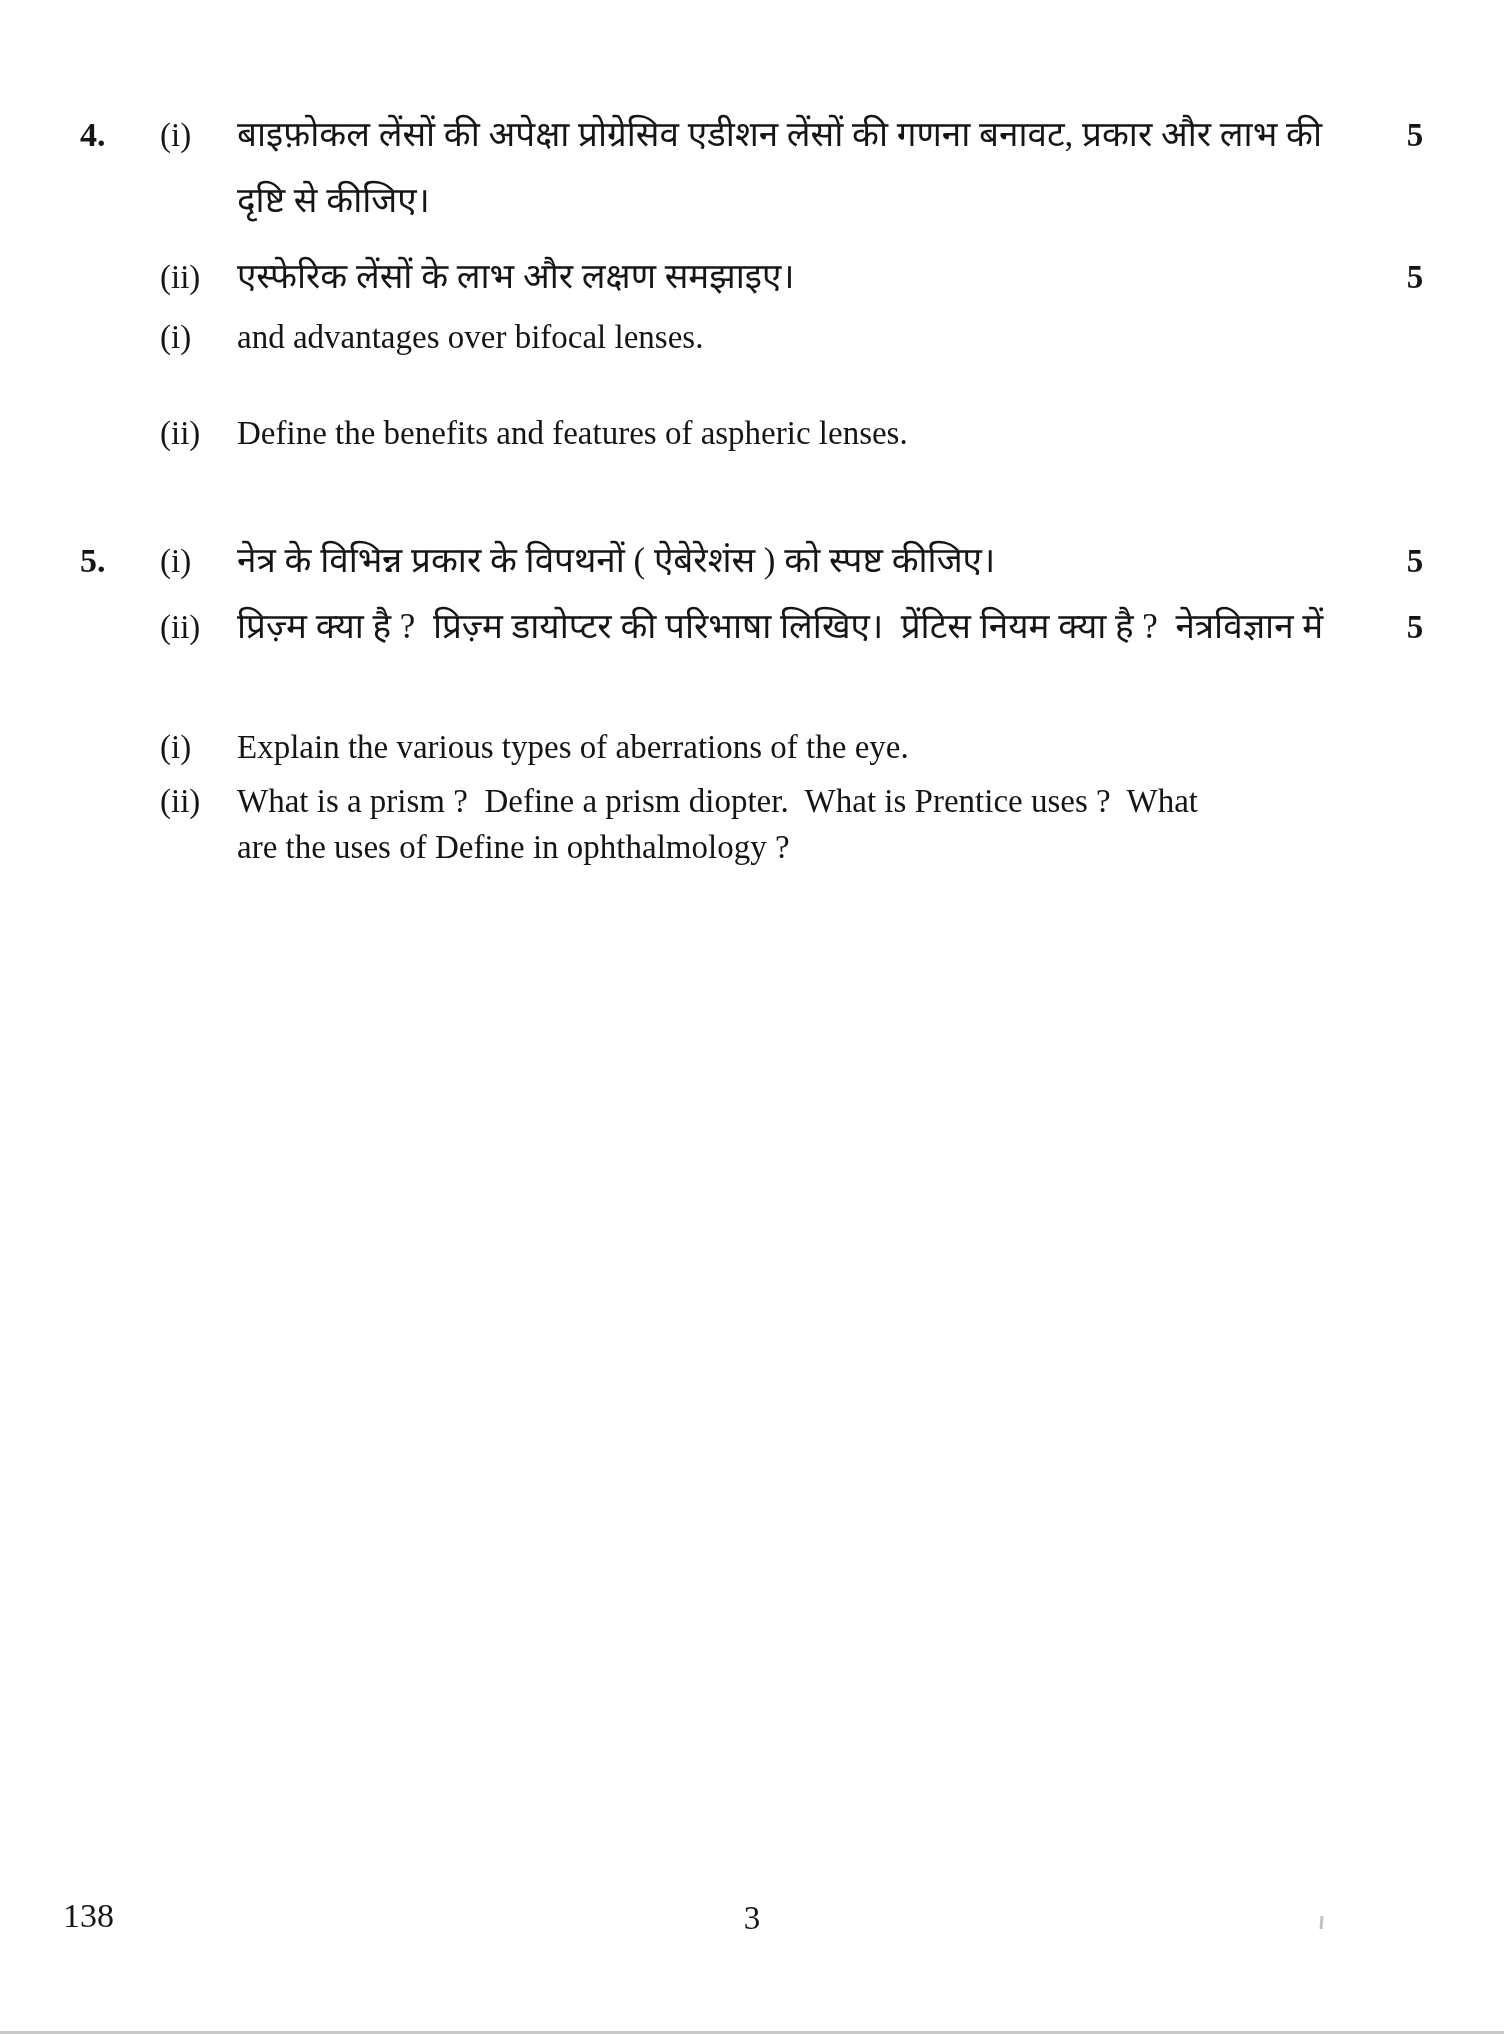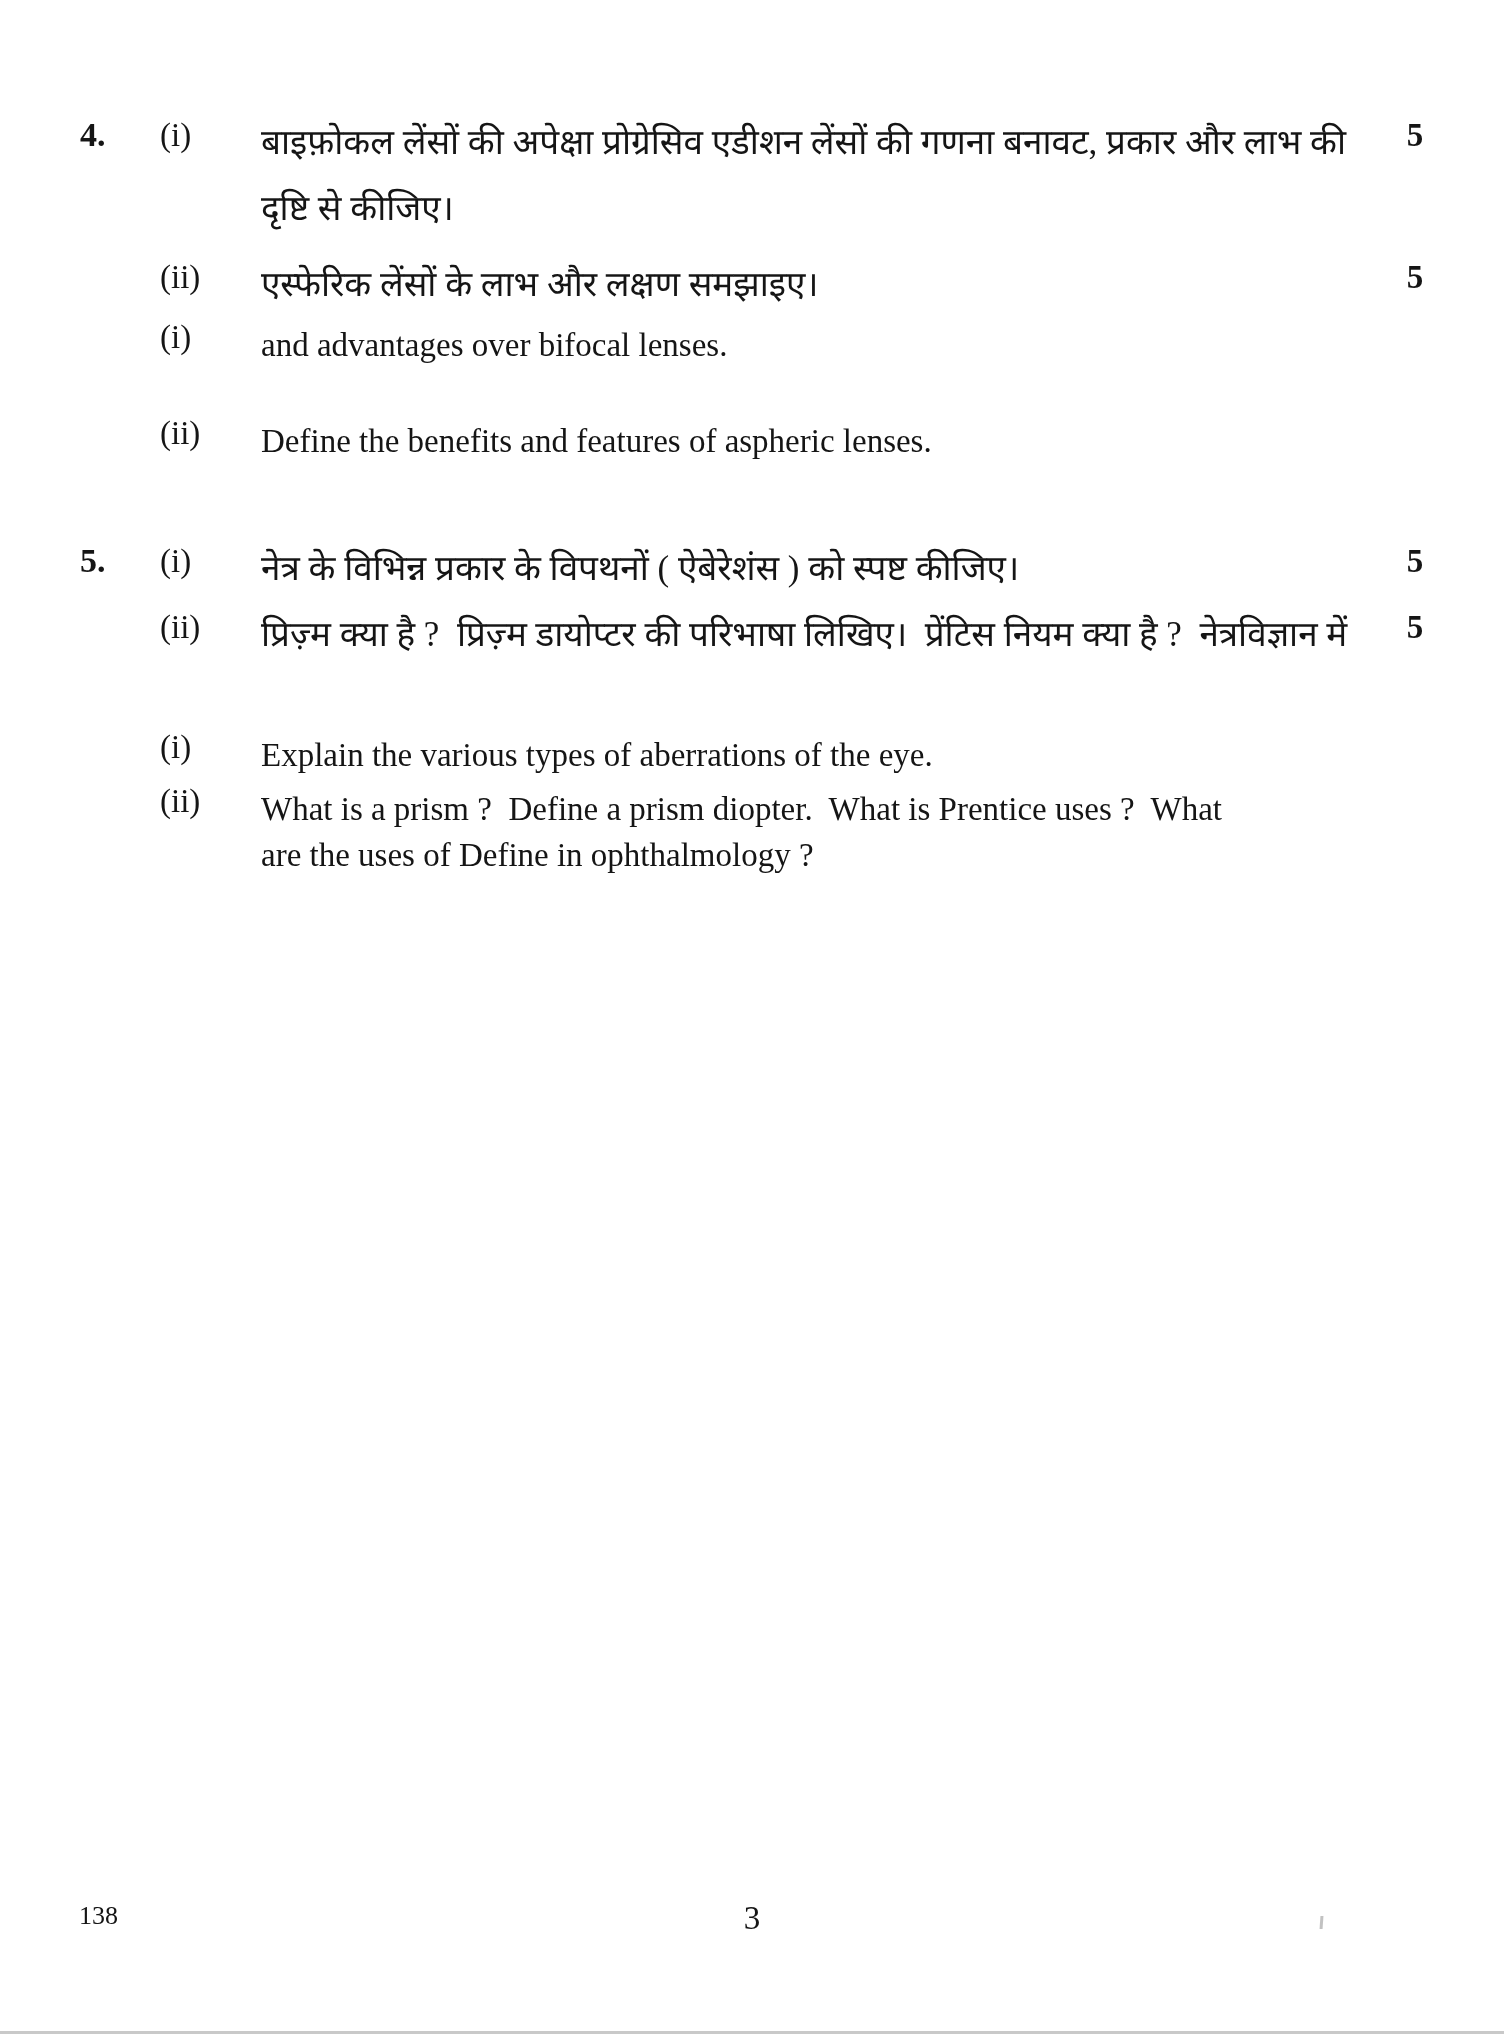--- a/index.html
+++ b/index.html
@@ -18,41 +18,40 @@
 
   .qnum {
     position: absolute; left: 80px; top: 0;
     font-weight: bold; font-size: 34px;
   }
   .plabel {
     position: absolute; left: 160px; top: 0;
     font-size: 33px;
   }
   .ptext {
-    position: absolute; left: 237px; top: 8px;
+    position: absolute; left: 237px; top: 0;
     width: 1110px;
-    margin-left: 24px;
   }
   .pline { white-space: pre; }
 
   .part.hi { font-size: 35px; }
   .part.hi .pline, .part.hi .plabel, .part.hi .qnum, .part.hi .marks { line-height: 66px; }
 
   .part.en { font-size: 33px; }
   .part.en .pline, .part.en .plabel, .part.en .qnum, .part.en .marks { line-height: 46px; }
 
   .marks {
     position: absolute; left: 1390px; top: 0; width: 50px;
     text-align: center;
     font-weight: bold; font-size: 33px;
   }
 
   .footer-code {
-    position: absolute; left: 79px; top: 1896px;
-    font-size: 26px; line-height: 40px;
+    position: absolute; left: 63px; top: 1896px;
+    font-size: 34px; line-height: 40px;
   }
   .footer-page {
     position: absolute; left: 0; top: 1898px; width: 100%;
     text-align: center; font-size: 33px; line-height: 40px;
   }
 
   .scan-mark {
     position: absolute; left: 1320px; top: 1916px;
     width: 3px; height: 13px;
     background: #8f8f8f; opacity: 0.55;

